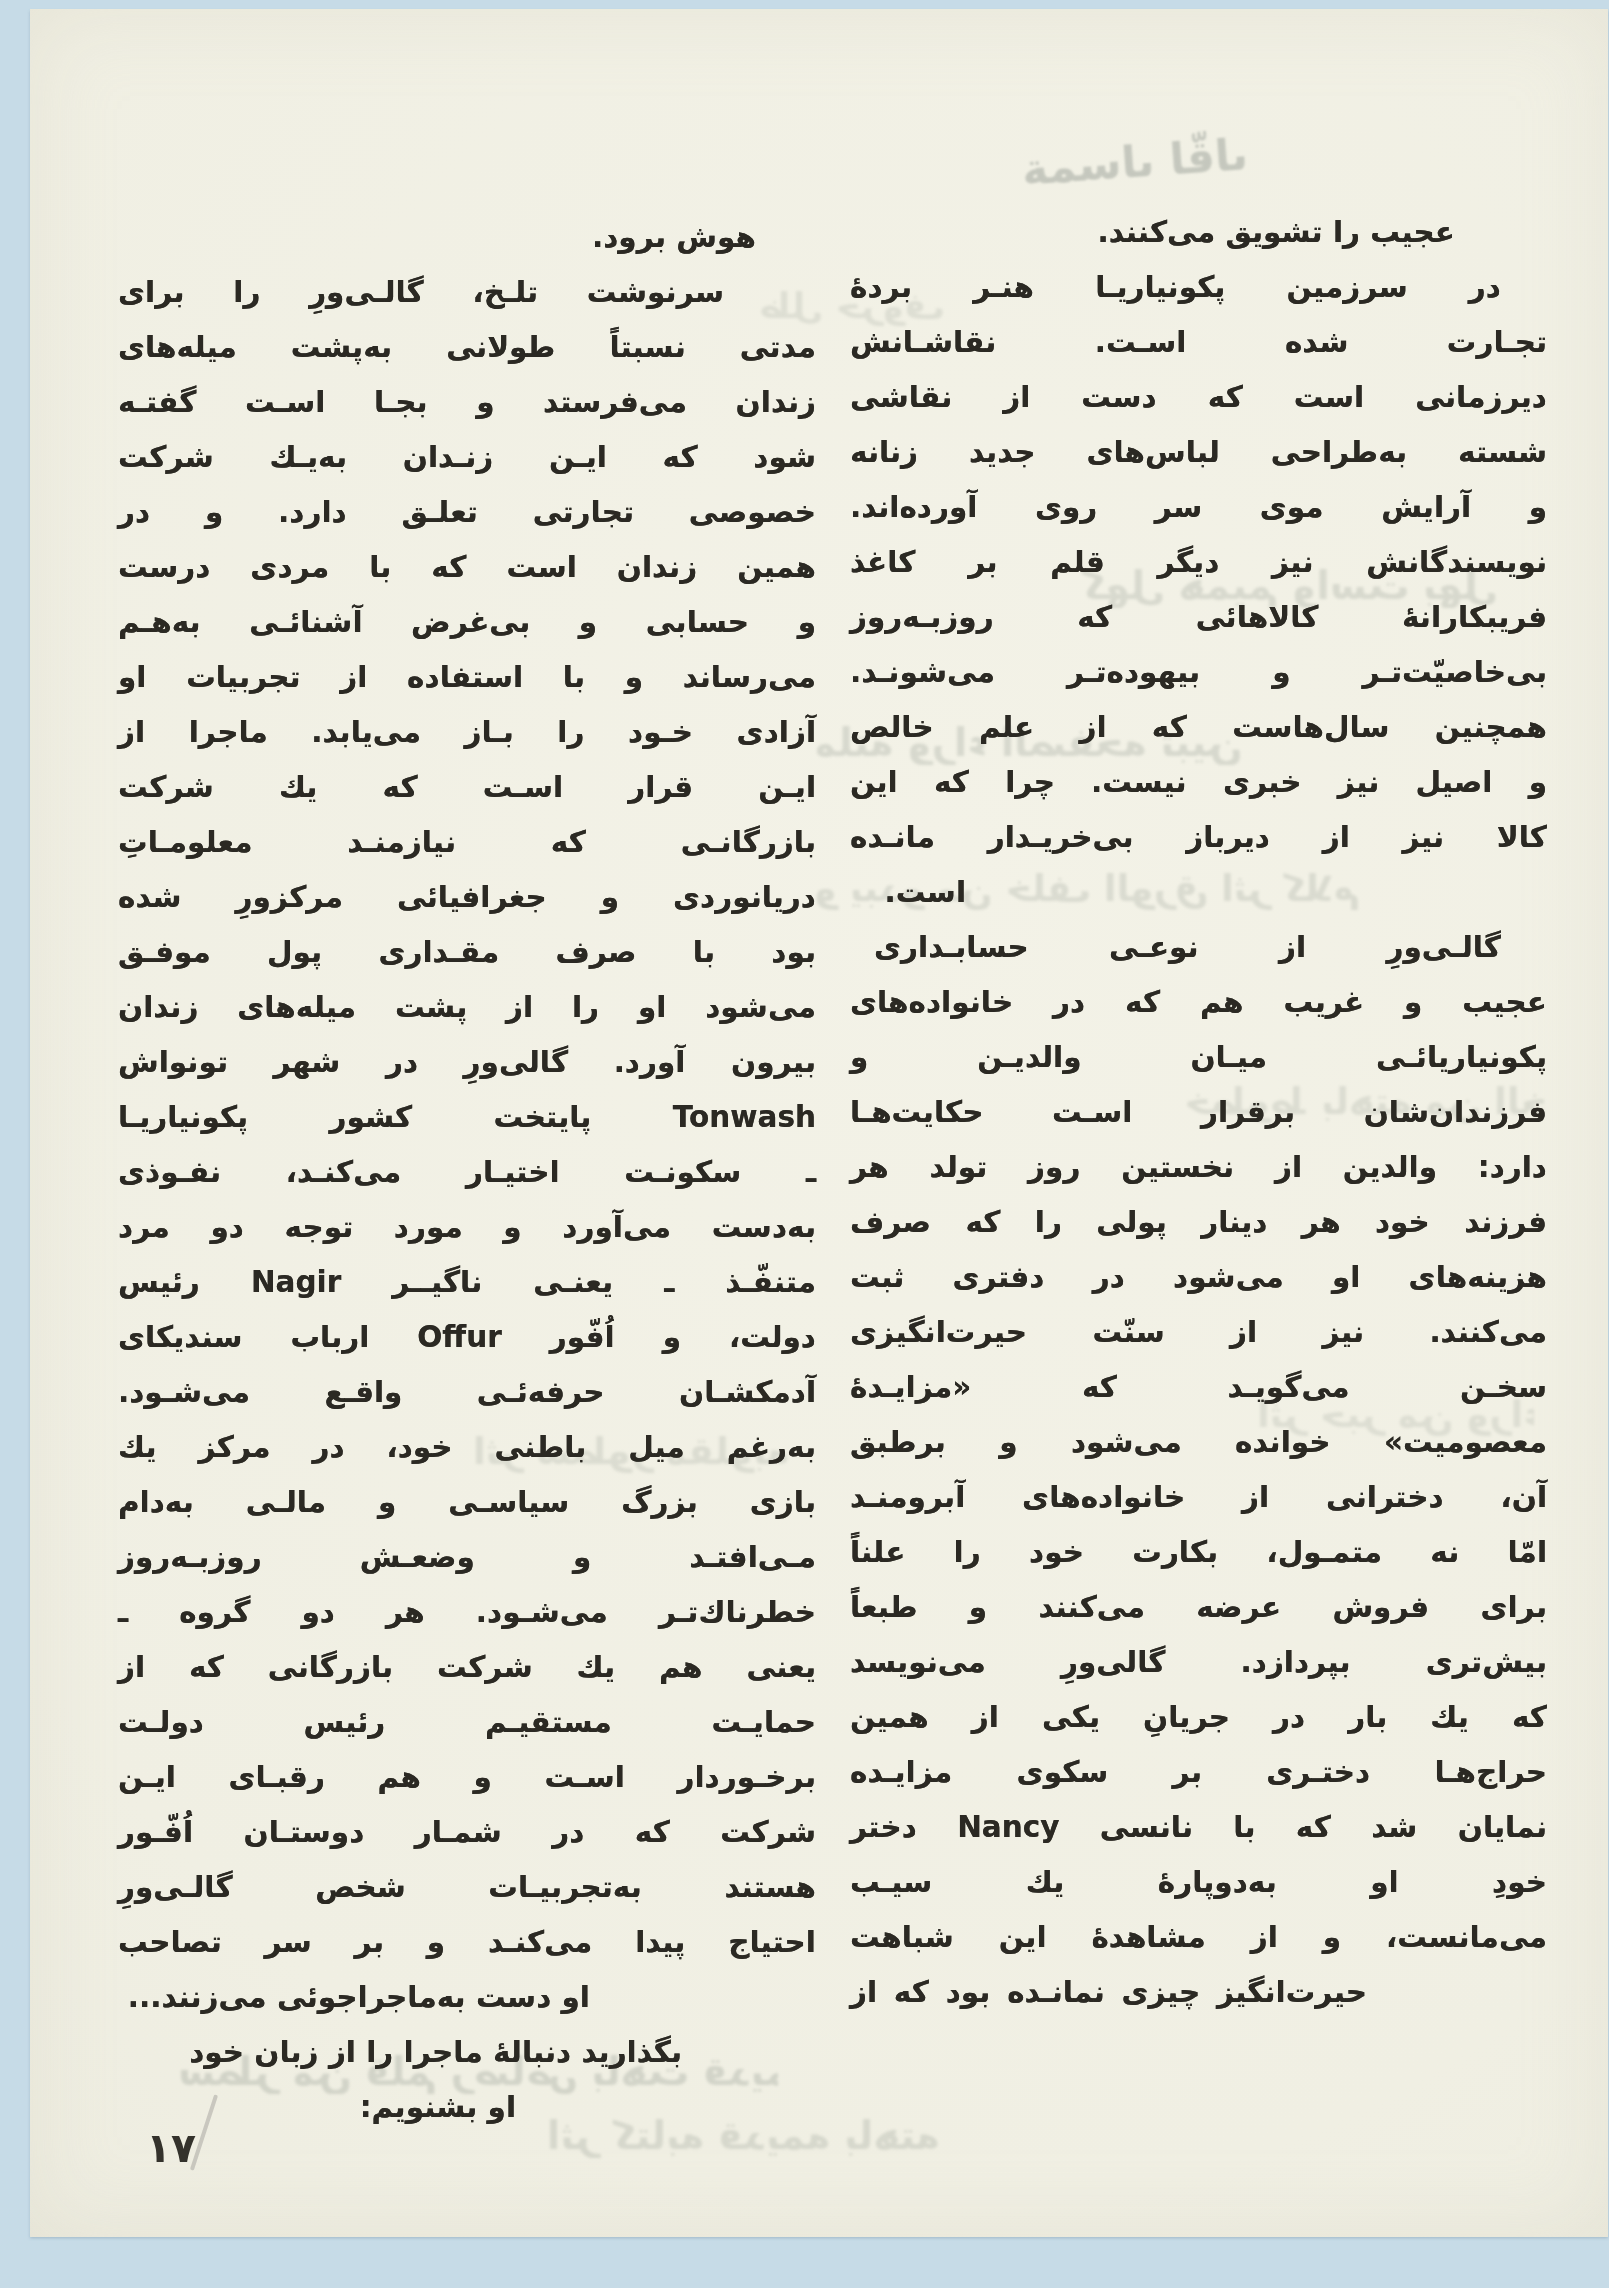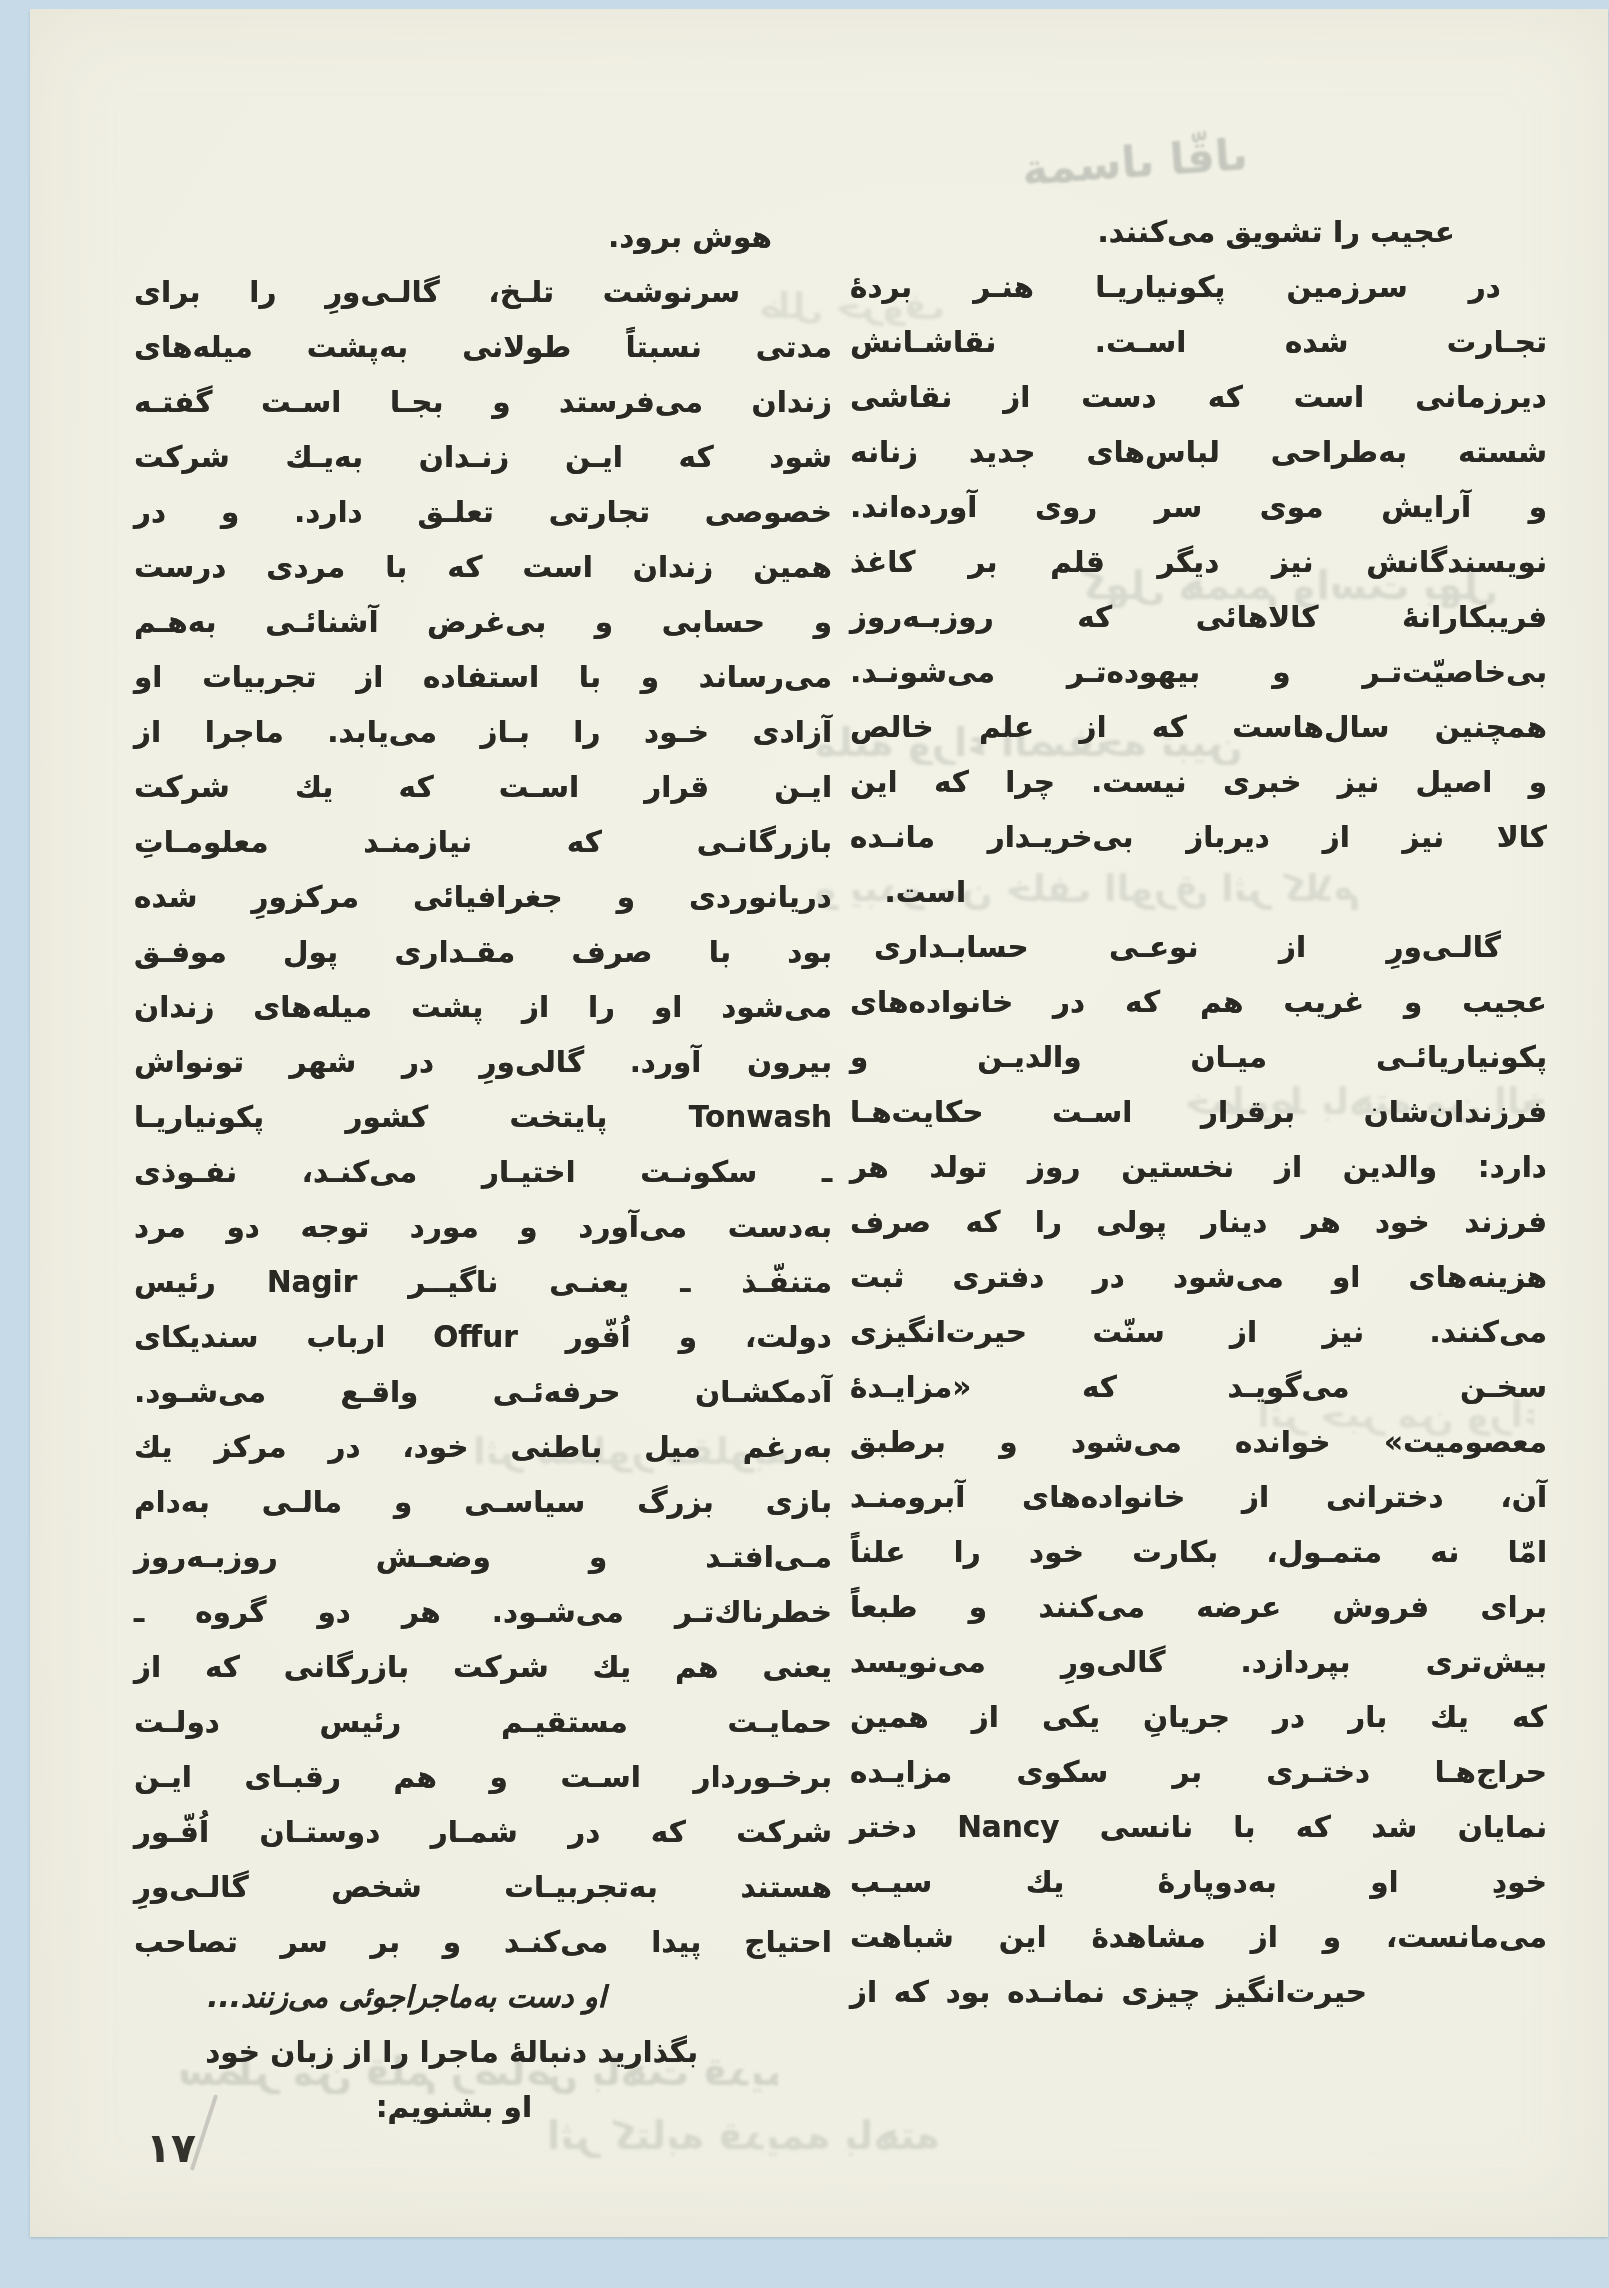--- a/index.html
+++ b/index.html
@@ -13,21 +13,21 @@
     background:
       radial-gradient(130% 110% at 58% 38%, #f3f2e7 0%, #f0efe3 55%, #eae9dc 100%);
     box-shadow:0 1.8px 2.8px rgba(100,130,150,.35), inset 0 0 83px rgba(205,202,182,.28);
   }
   .col{
     position:absolute;direction:rtl;font-weight:bold;color:#2b2923;
     font-size:29.5px;letter-spacing:0;
     text-shadow:0 0 0.5px rgba(43,41,35,.8);
   }
   .col-right{left:820px;top:196px;width:697px}
-  .col-left{left:104px;top:201px;width:698px}
+  .col-left{left:88px;top:201px;width:698px}
   .line{height:55px;line-height:55px;text-align:justify;text-align-last:justify}
   .line.end{text-align:right;text-align-last:right}
   .ghost{
     position:absolute;direction:rtl;font-weight:bold;color:#8e968c;
     filter:blur(1.8px);pointer-events:none;white-space:nowrap;overflow:hidden;
   }
   .mir{transform:scaleX(-1)}
   .handwriting{filter:blur(1.2px);transform:rotate(-4deg)}
   .page-number{
     position:absolute;left:116px;top:2115px;font-size:41px;font-weight:bold;
@@ -115,21 +115,21 @@
       <div class="line">به‌رغم میل باطنی خود، در مرکز یك</div>
       <div class="line">بازی بزرگ سیاسـی و مالـی به‌دام</div>
       <div class="line">مـی‌افتـد و وضعـش روزبـه‌روز</div>
       <div class="line">خطرناك‌تـر می‌شـود. هر دو گروه ـ</div>
       <div class="line">یعنی هم یك شرکت بازرگانی که از</div>
       <div class="line">حمایـت مستقیـم رئیس دولـت</div>
       <div class="line">برخـوردار اسـت و هم رقبـای ایـن</div>
       <div class="line">شرکت که در شمـار دوستـان اُفّـور</div>
       <div class="line">هستند به‌تجربیـات شخص گالـی‌ورِ</div>
       <div class="line">احتیاج پیدا می‌کنـد و بر سر تصاحب</div>
-      <div class="line end" style="padding-right: 226px; font-style: italic;">او دست به‌ماجراجوئی می‌زنند...</div>
+      <div class="line end" style="padding-right: 226px;">او دست به‌ماجراجوئی می‌زنند...</div>
       <div class="line end" style="padding-right: 134px;">بگذارید دنبالهٔ ماجرا را از زبان خود</div>
       <div class="line end" style="padding-right: 300px;">او بشنویم:</div>
     </div>
 
   <div class="page-number">۱۷</div>
   <div class="pen-mark"></div>
 
 </div>
 
 

